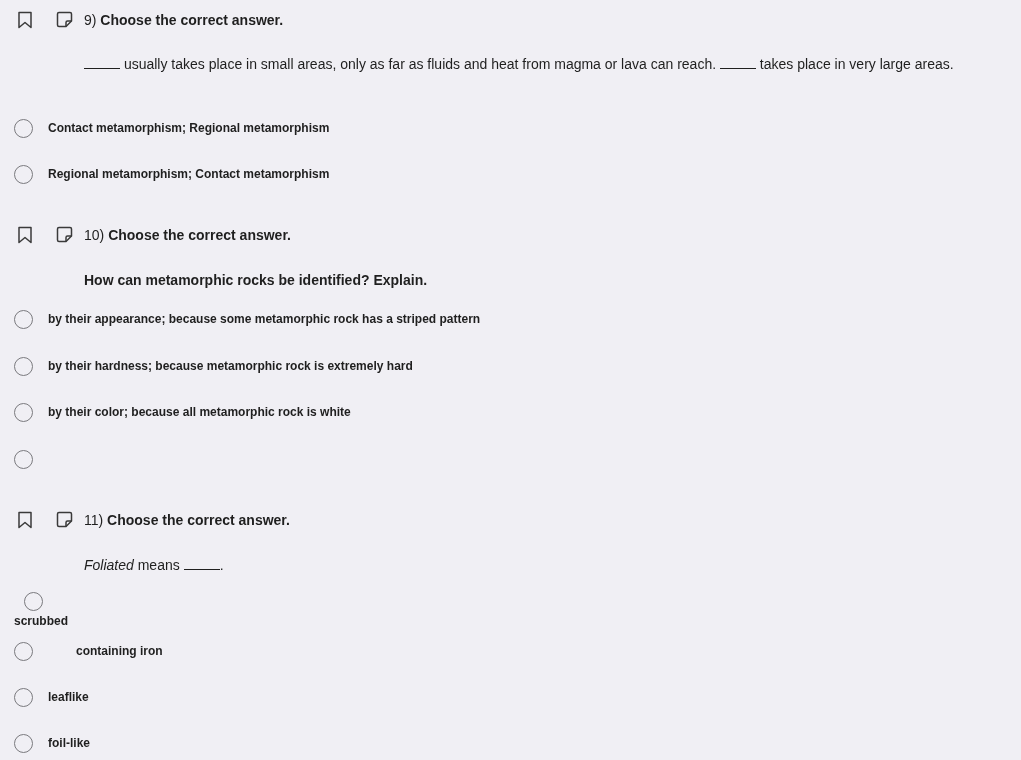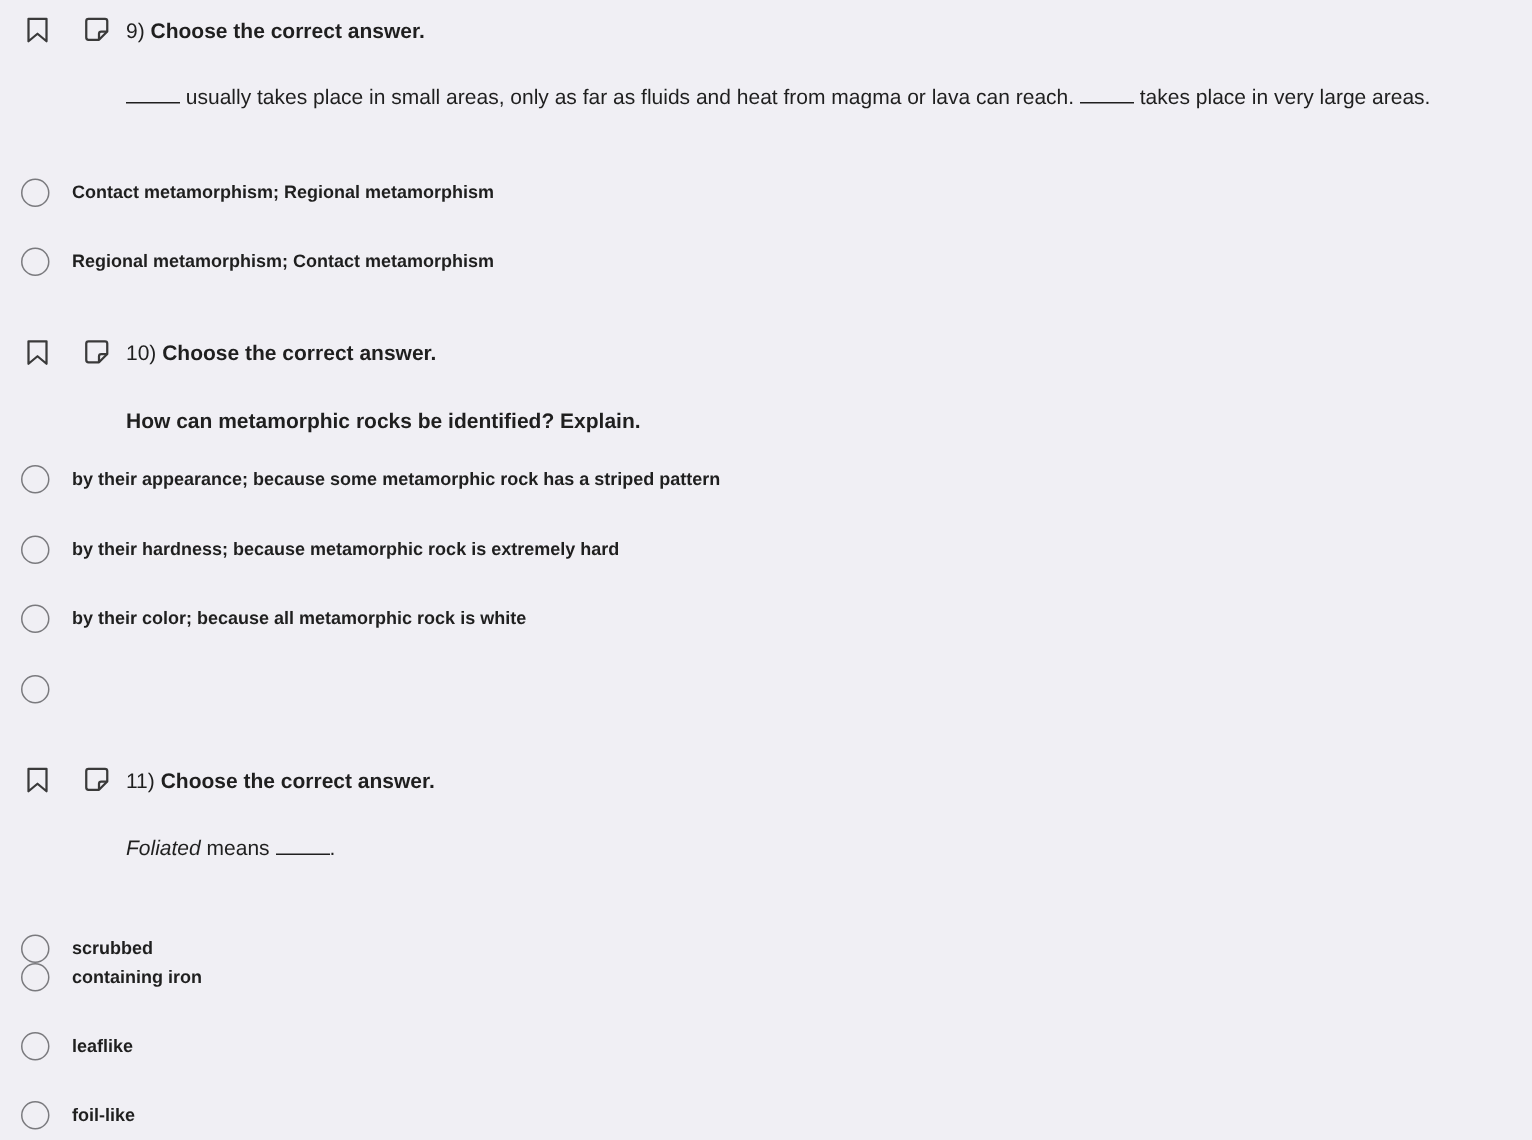--- a/index.html
+++ b/index.html
@@ -135,25 +135,25 @@
   </svg>
   <div class="q-header" style="top:510px;">
     <span>11)</span>
     <b>Choose the correct answer.</b>
   </div>
   <div class="q-prompt" style="top:553px;">
     <i>Foliated</i>
     <span>means</span>
     <span class="blank"></span><span>.</span>
   </div>
-  <div class="option" style="top:620px;">
+  <div class="option" style="top:592px;flex-direction:column;">
     <span class="radio"></span>
     <span class="option-label">scrubbed</span>
   </div>
-  <div class="option" style="top:639px;">
+  <div class="option" style="top:639px;gap:28px;">
     <span class="radio"></span>
     <span class="option-label">containing iron</span>
   </div>
   <div class="option" style="top:685px;">
     <span class="radio"></span>
     <span class="option-label">leaflike</span>
   </div>
   <div class="option" style="top:731px;">
     <span class="radio"></span>
     <span class="option-label">foil-like</span>

